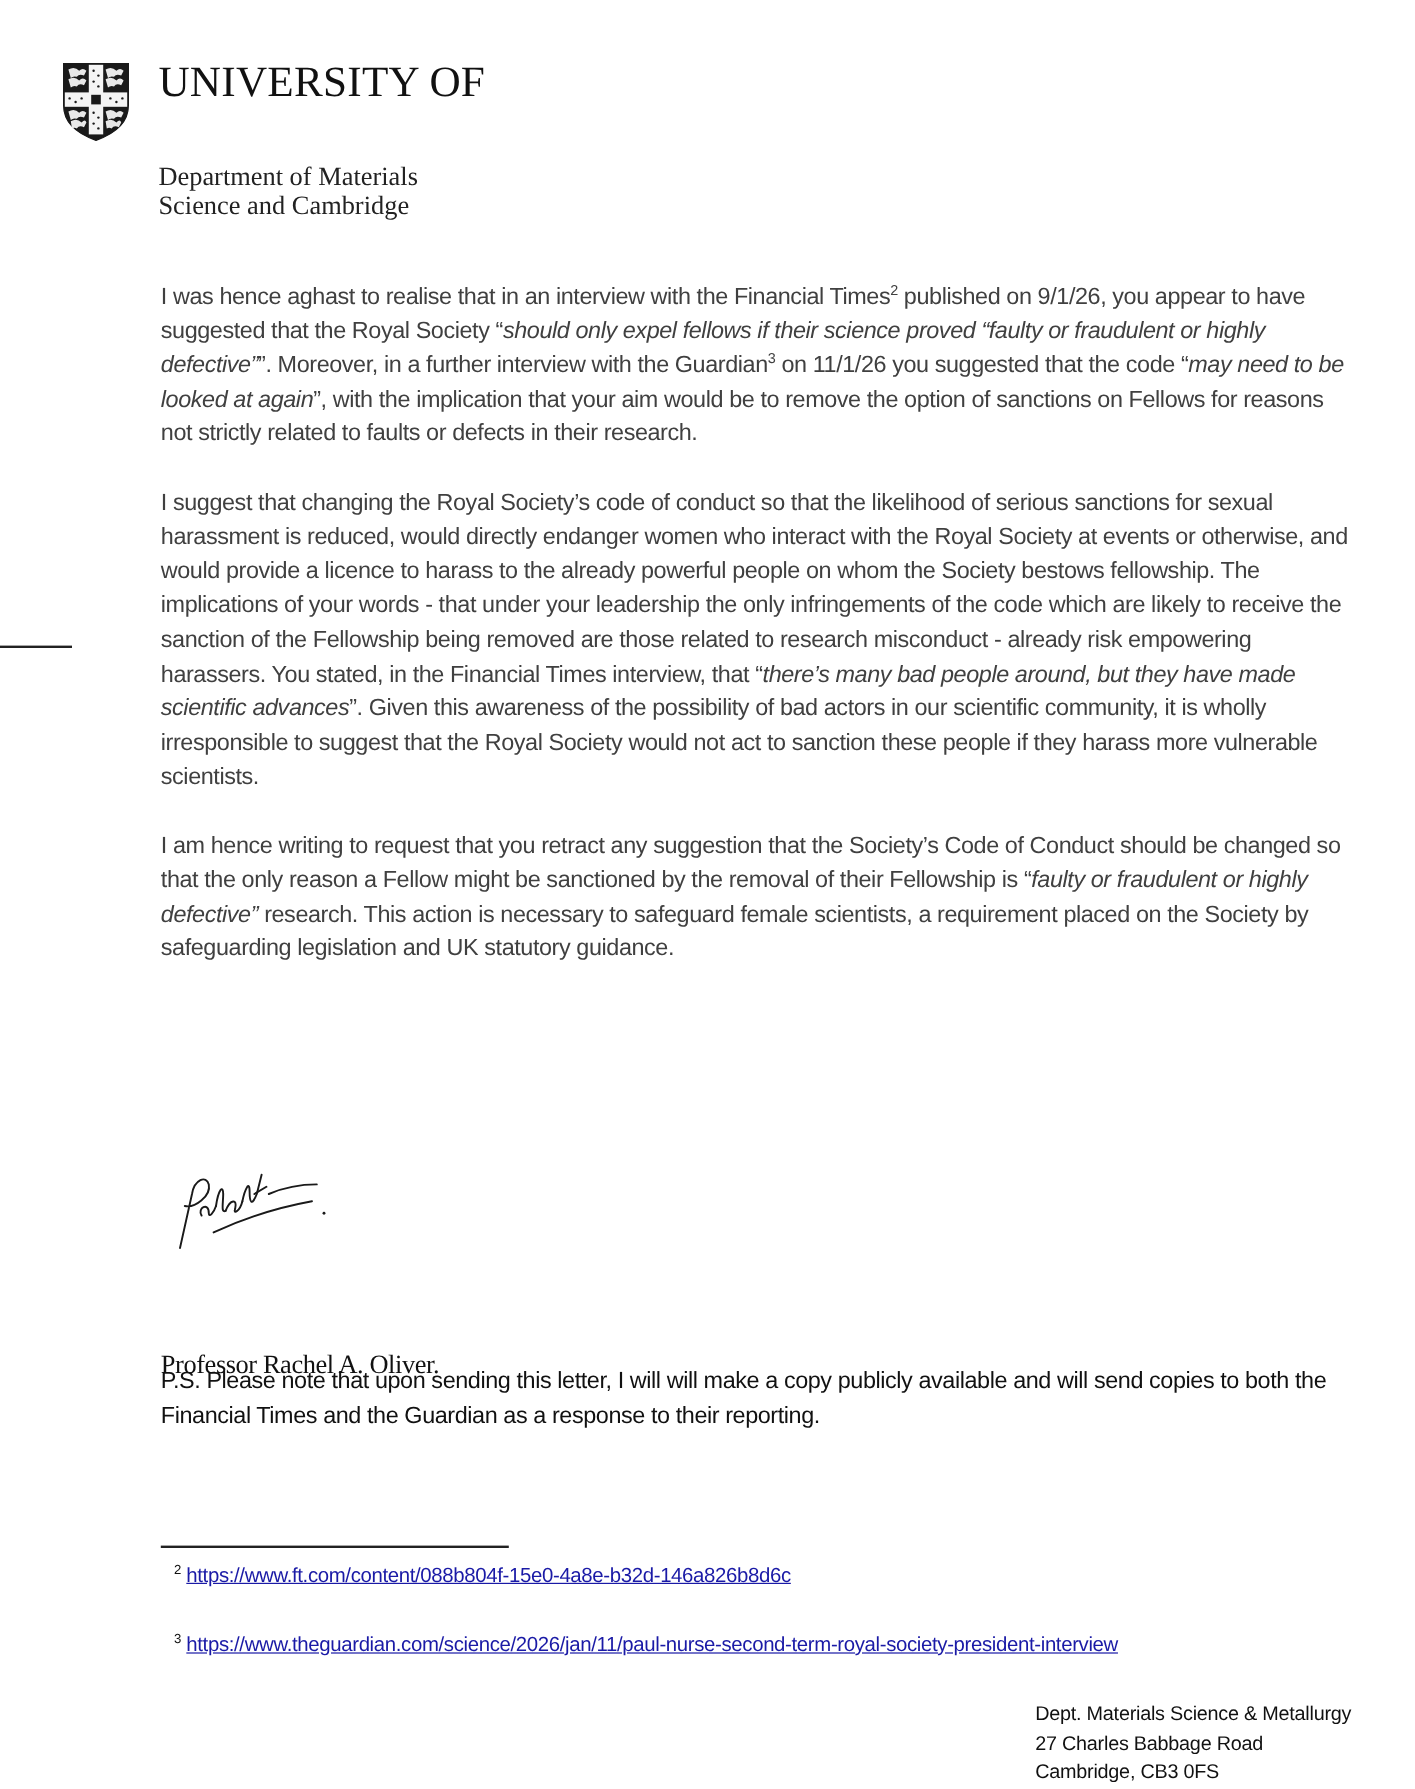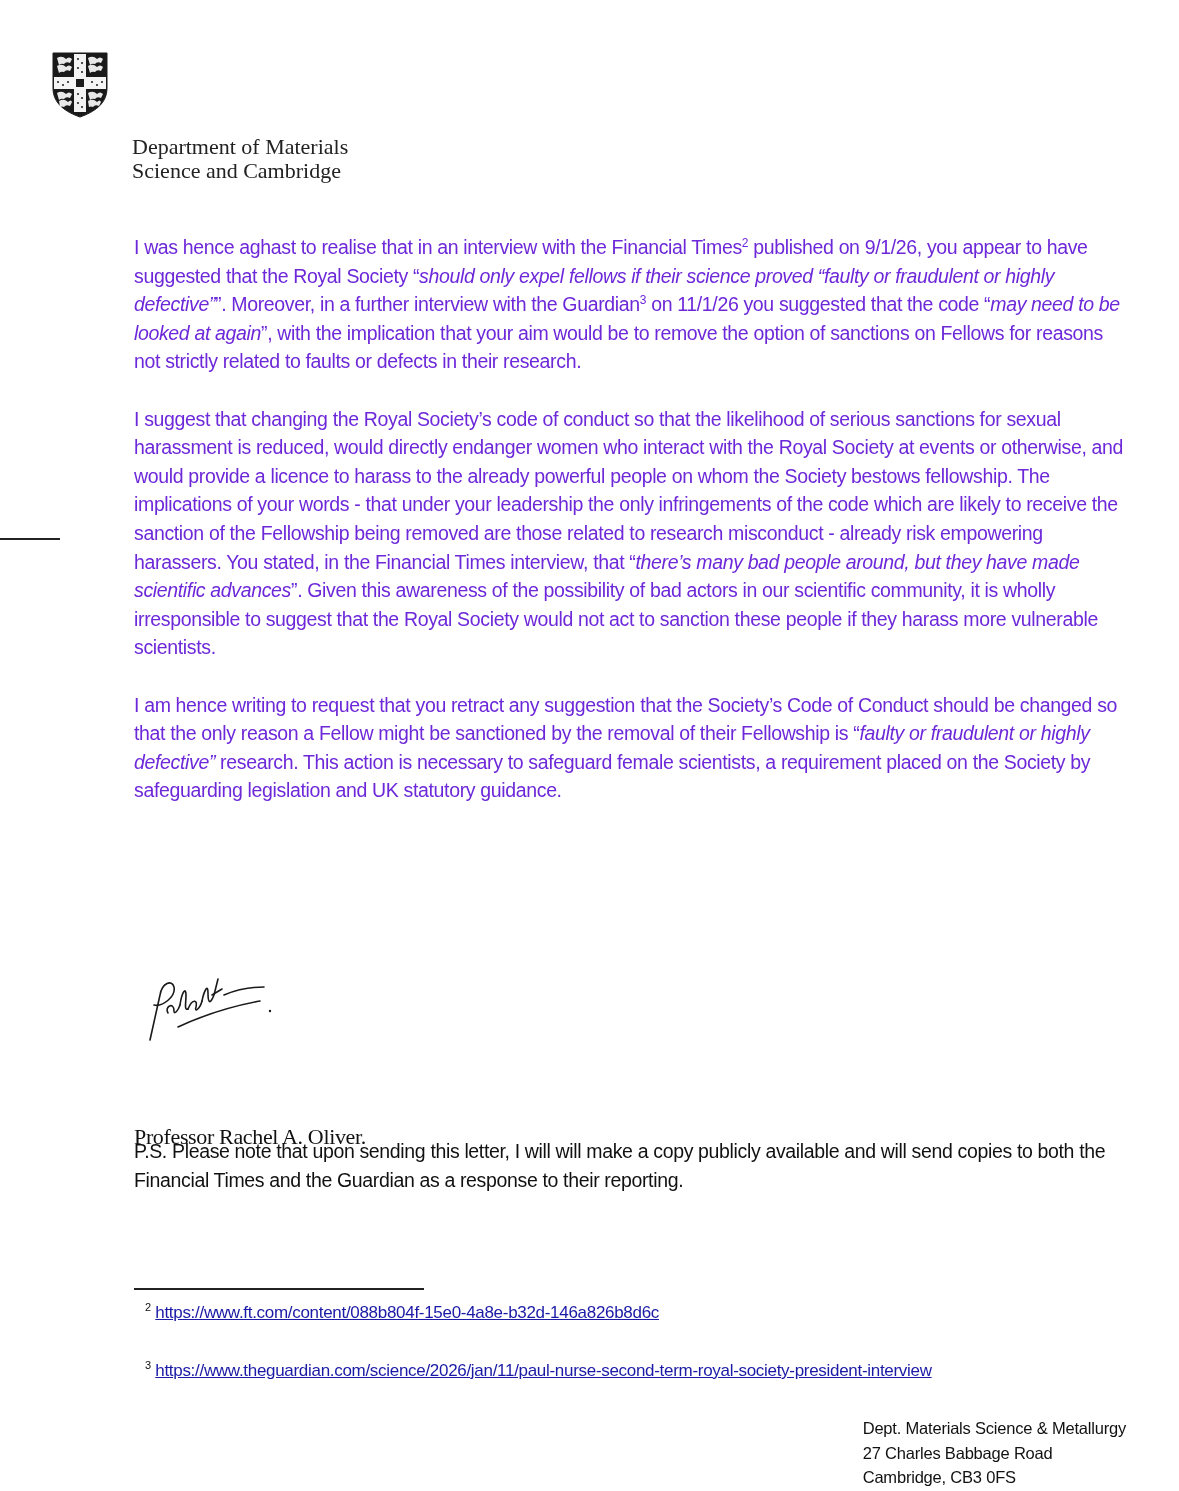--- a/index.html
+++ b/index.html
@@ -4,21 +4,21 @@
 <style>
   html, body { margin: 0; padding: 0; background: #ffffff; }
   body { width: 1179px; height: 1491px; position: relative; overflow: hidden; color: #111; }
   .header { position: absolute; left: 52px; top: 50px; }
   .shield { position: absolute; left: 0; top: 2px; width: 56px; height: 66px; }
   .uni-name { position: absolute; left: 80px; top: 0; font-family: "Liberation Serif", serif; color: #111; white-space: nowrap; }
   .uni-line1 { font-size: 36px; line-height: 36px; letter-spacing: 0.2px; }
   .uni-line2 { font-size: 48px; line-height: 46px; letter-spacing: 0.5px; }
   .dept { position: absolute; left: 80px; top: 85px; font-family: "Liberation Serif", serif; font-size: 22px; line-height: 24px; color: #222; white-space: nowrap; }
   .margin-mark { position: absolute; left: 0; top: 538px; width: 60px; height: 1.5px; background: #222; }
-  .body { position: absolute; left: 134px; top: 233px; width: 1000px; font-family: "Liberation Sans", sans-serif; font-size: 19.5px; line-height: 28.6px; color: #6d28d9; letter-spacing: -0.35px; }
+  .body { position: absolute; left: 134px; top: 233px; width: 1000px; font-family: "Liberation Sans", sans-serif; font-size: 19.5px; line-height: 28.6px; color: #404040; letter-spacing: -0.35px; }
   .body p { margin: 0 0 28.6px 0; }
   .body i { font-style: italic; }
   sup { font-size: 12px; line-height: 0; vertical-align: super; }
   .closing { font-weight: bold; margin-top: 0; }
   .signature { position: absolute; left: 138px; top: 965px; width: 150px; height: 80px; }
   .sig-name { position: absolute; left: 134px; top: 1124px; font-family: Liberation Serif, serif; font-size: 22px; letter-spacing: -0.35px; }
   .ps { position: absolute; left: 134px; top: 1137px; width: 1000px; font-family: "Liberation Sans", sans-serif; font-size: 19.5px; line-height: 28.6px; letter-spacing: -0.35px; }
   .fn-rule { position: absolute; left: 134px; top: 1288px; width: 290px; height: 1.5px; background: #222; }
   .footnote { position: absolute; left: 134px; font-family: "Liberation Sans", sans-serif; font-size: 17px; letter-spacing: -0.3px; white-space: nowrap; margin-left: 11px; }
   .footnote sup { font-size: 11px; }
@@ -58,20 +58,21 @@
         <circle cx="30" cy="55" r="1"></circle>
       <circle cx="6" cy="30" r="1"></circle>
         <circle cx="11" cy="33" r="1"></circle>
         <circle cx="16" cy="30" r="1"></circle>
       <circle cx="40" cy="30" r="1"></circle>
         <circle cx="45" cy="33" r="1"></circle>
         <circle cx="50" cy="30" r="1"></circle>
     </g>
   </svg>
   <div class="uni-name">
+    <div class="uni-line1">UNIVERSITY OF</div>
   </div>
   <div class="dept">
     <div>Department of Materials</div>
     <div>Science and Cambridge</div>
   </div>
 </div>
 
 <div class="margin-mark"></div>
 
 <div class="body">

